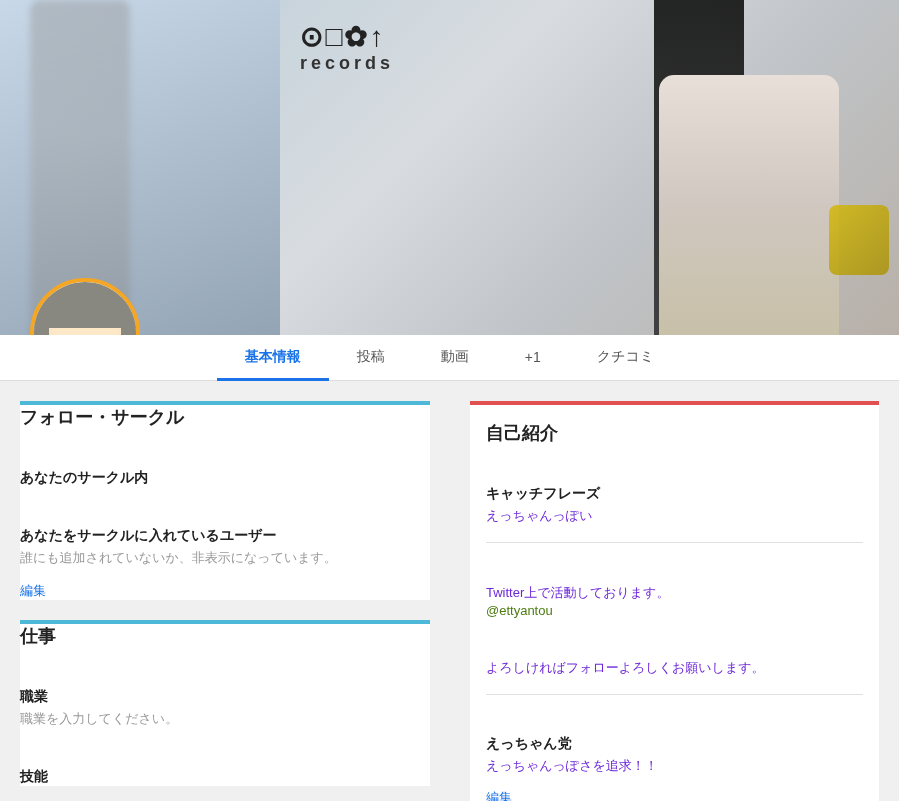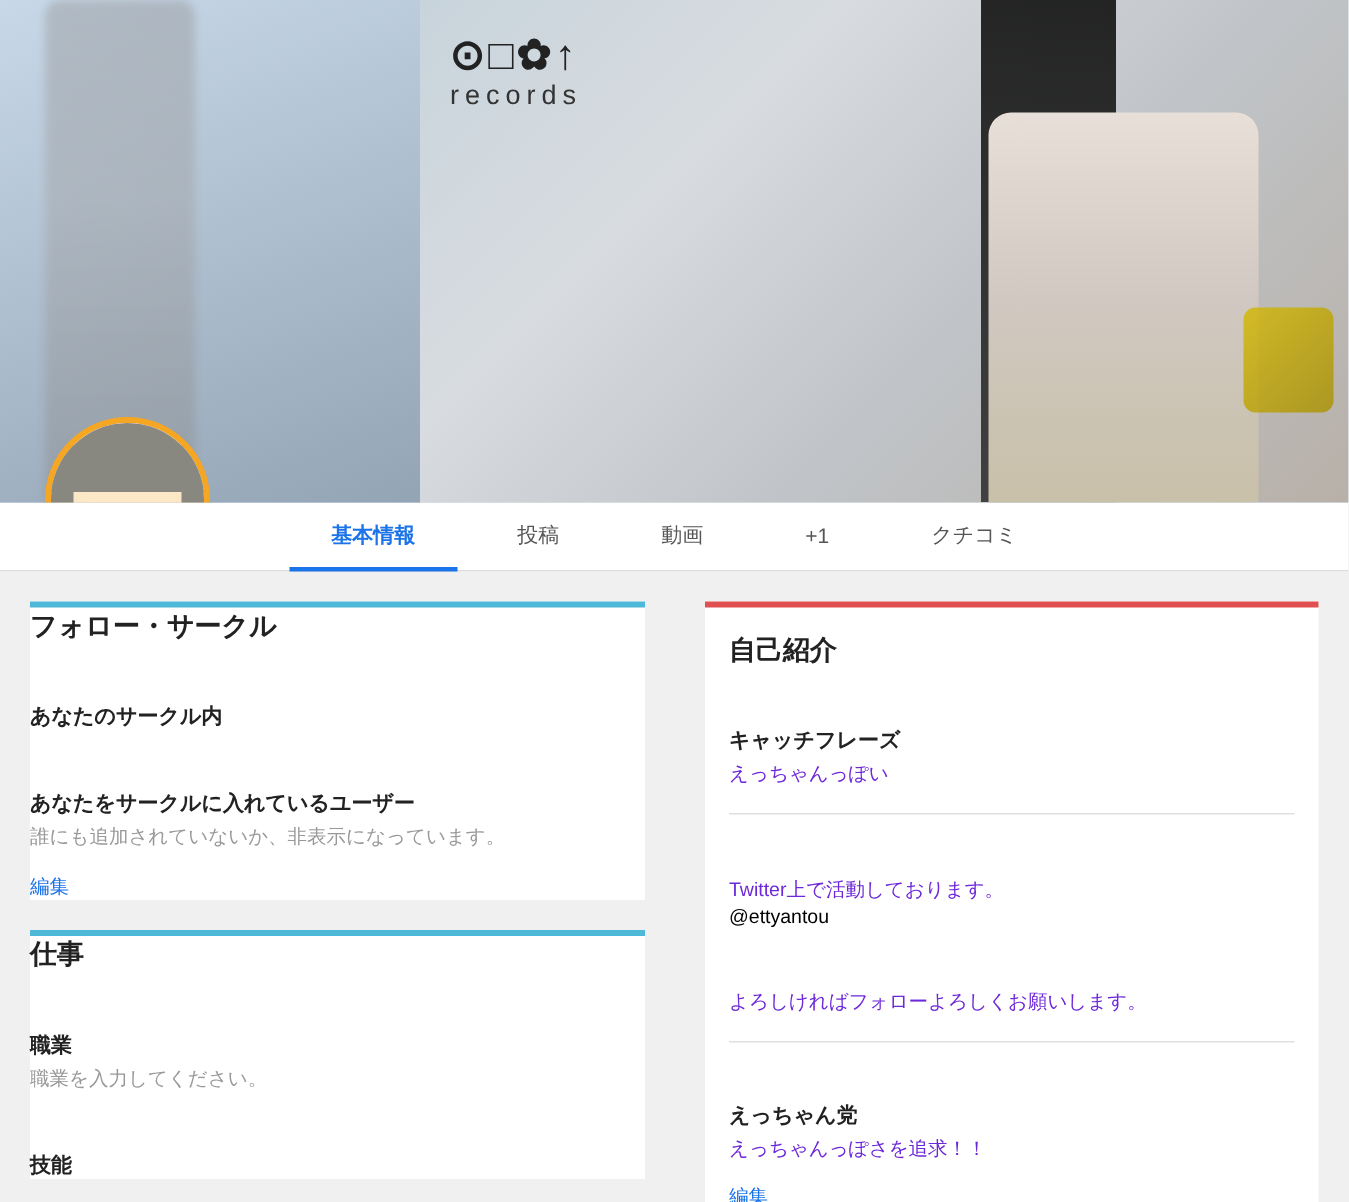--- a/index.html
+++ b/index.html
@@ -40,20 +40,21 @@
       font-weight: bold;
       letter-spacing: 2px;
       display: block;
       color: #222;
       font-family: sans-serif;
     }
     .records-logo .logo-text {
       font-size: 18px;
       color: #333;
       letter-spacing: 4px;
+      font-weight: bold;
     }
 
     
     .avatar-container {
       position: absolute;
       bottom: 40px;
       left: 30px;
       width: 110px;
       height: 110px;
       border-radius: 50%;
@@ -135,21 +136,21 @@
       border-radius: 10px 10px 0 0;
     }
 
     
     .tabs-bar {
       background: white;
       border-bottom: 1px solid #ddd;
       display: flex;
       align-items: center;
       justify-content: center;
-      gap: 12px;
+      gap: 0;
       padding: 0 20px;
     }
     .tab-item {
       padding: 12px 28px;
       cursor: pointer;
       font-size: 14px;
       color: #555;
       border-bottom: 3px solid transparent;
       position: relative;
       top: 1px;
@@ -223,21 +224,21 @@
     }
 
     .edit-link {
       color: #1a73e8;
       font-size: 13px;
       cursor: pointer;
       text-decoration: none;
     }
 
     .twitter-link {
-      color: #000000;
+      color: #4d7c0f;
       font-size: 13px;
     }
 
     
     .section-divider {
       border: none;
       border-top: 1px solid #e0e0e0;
       margin: 16px 0;
     }
 

